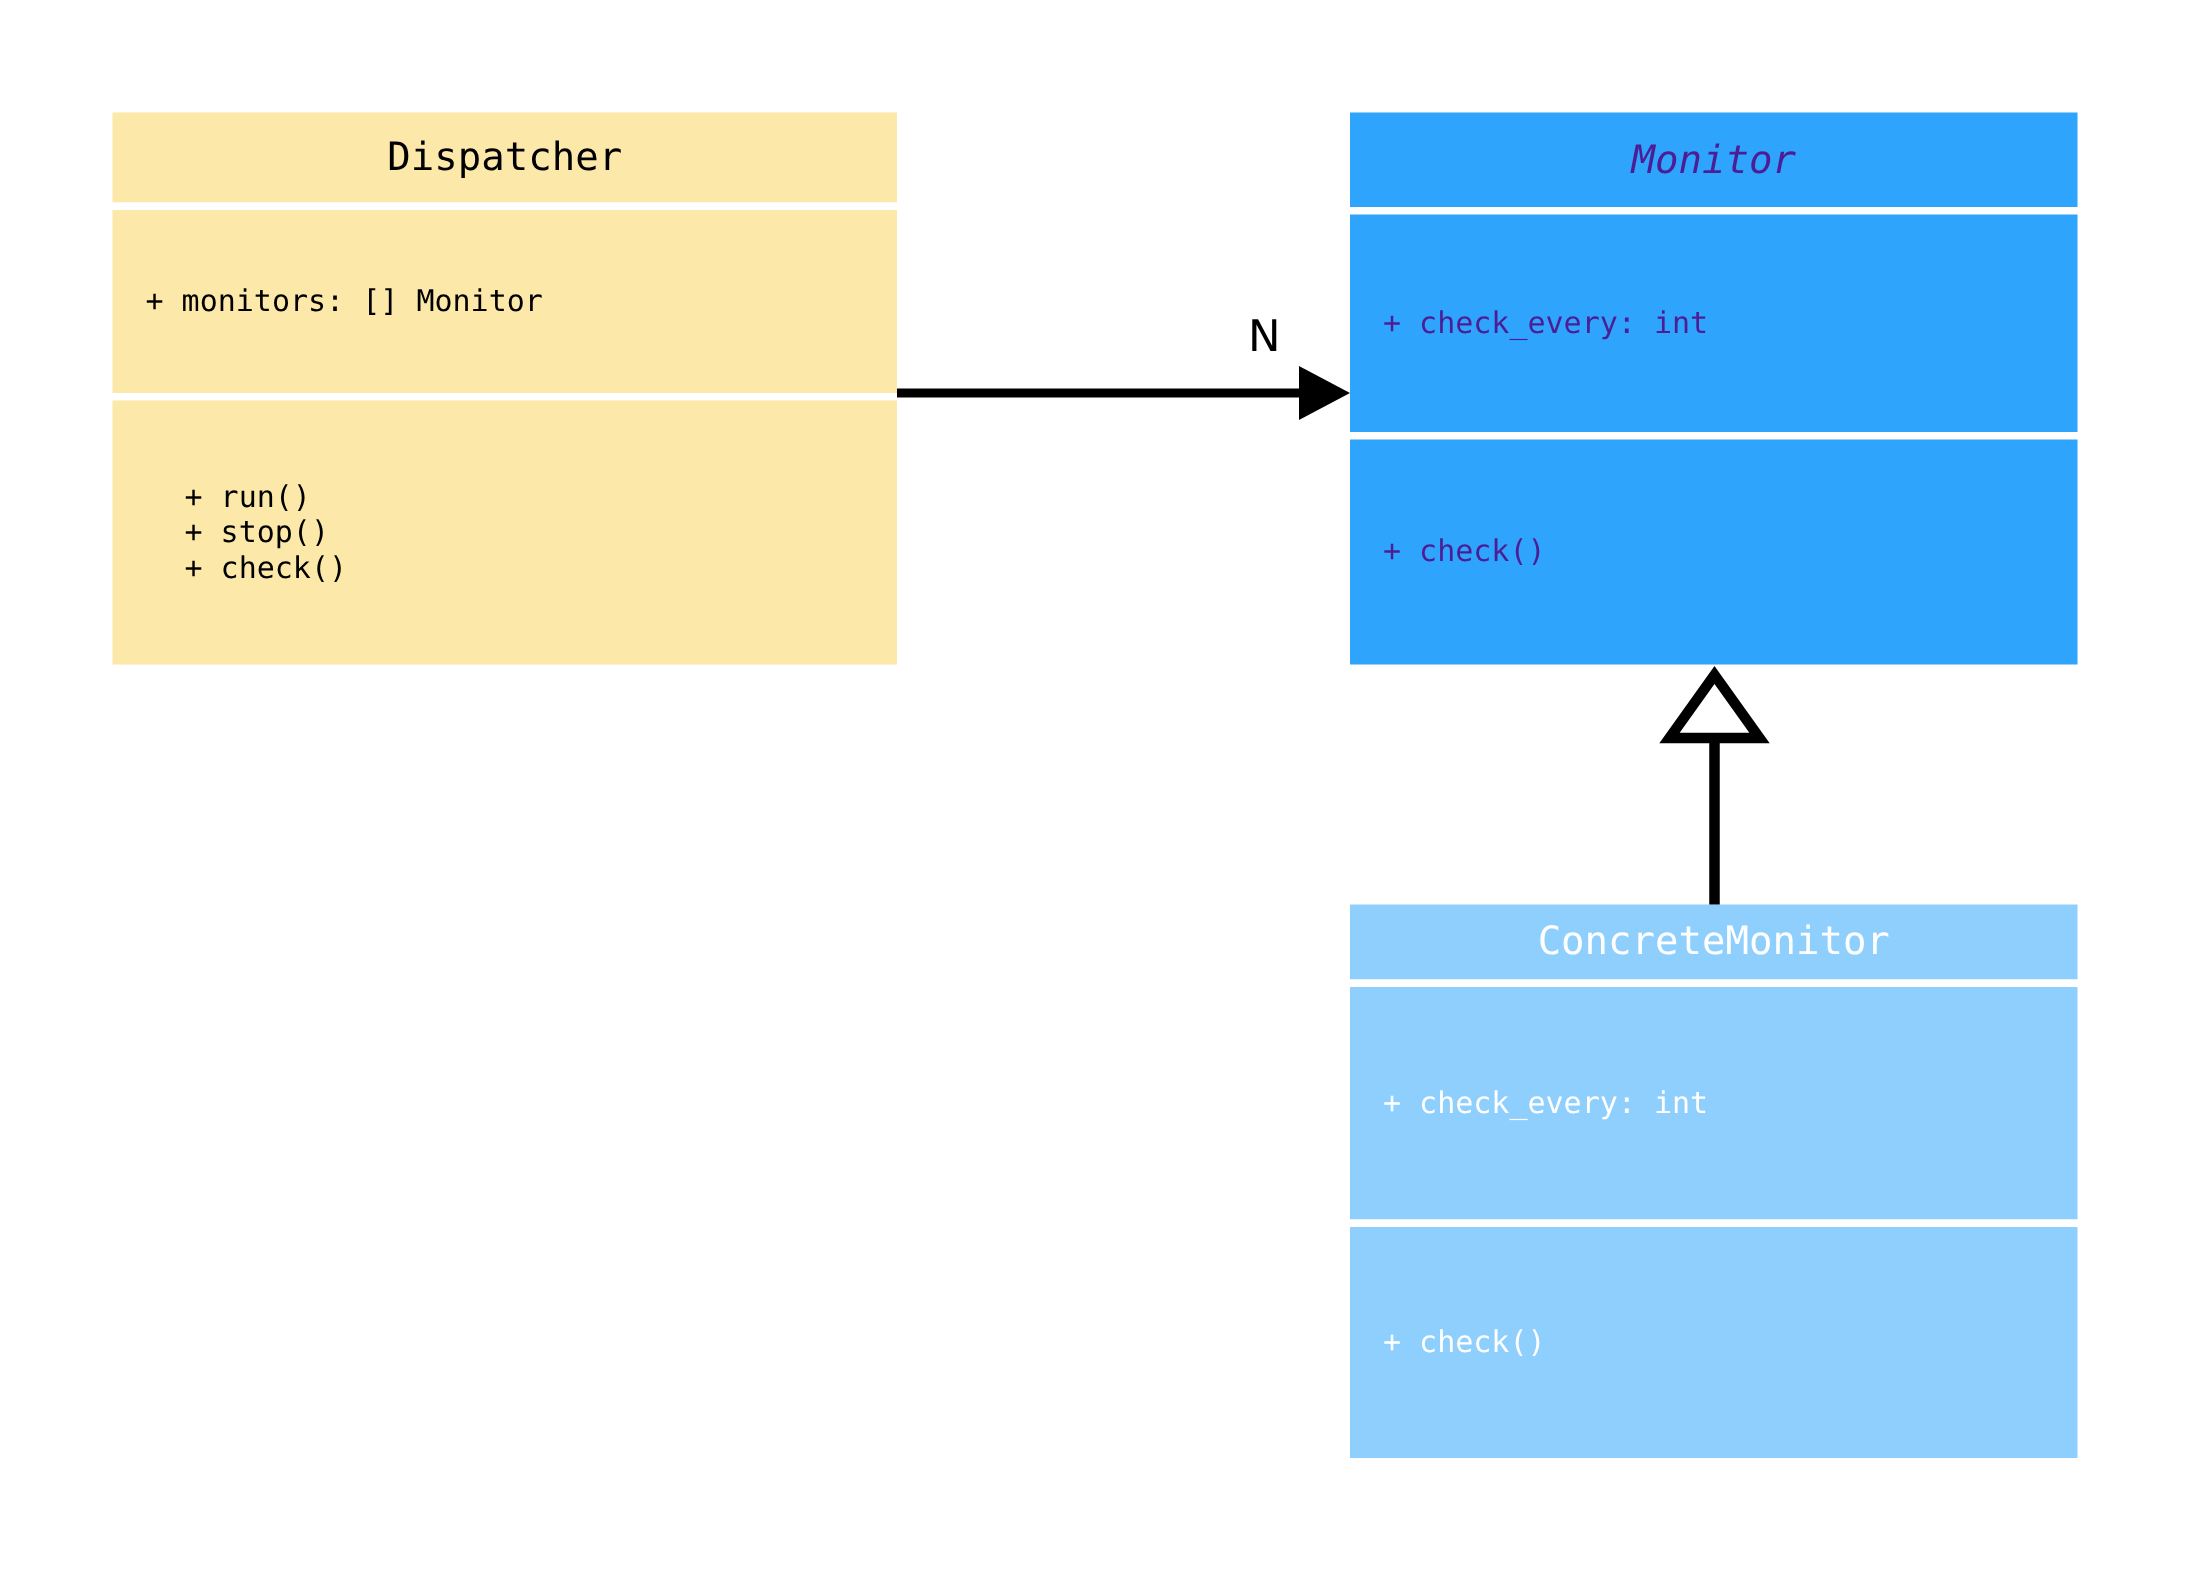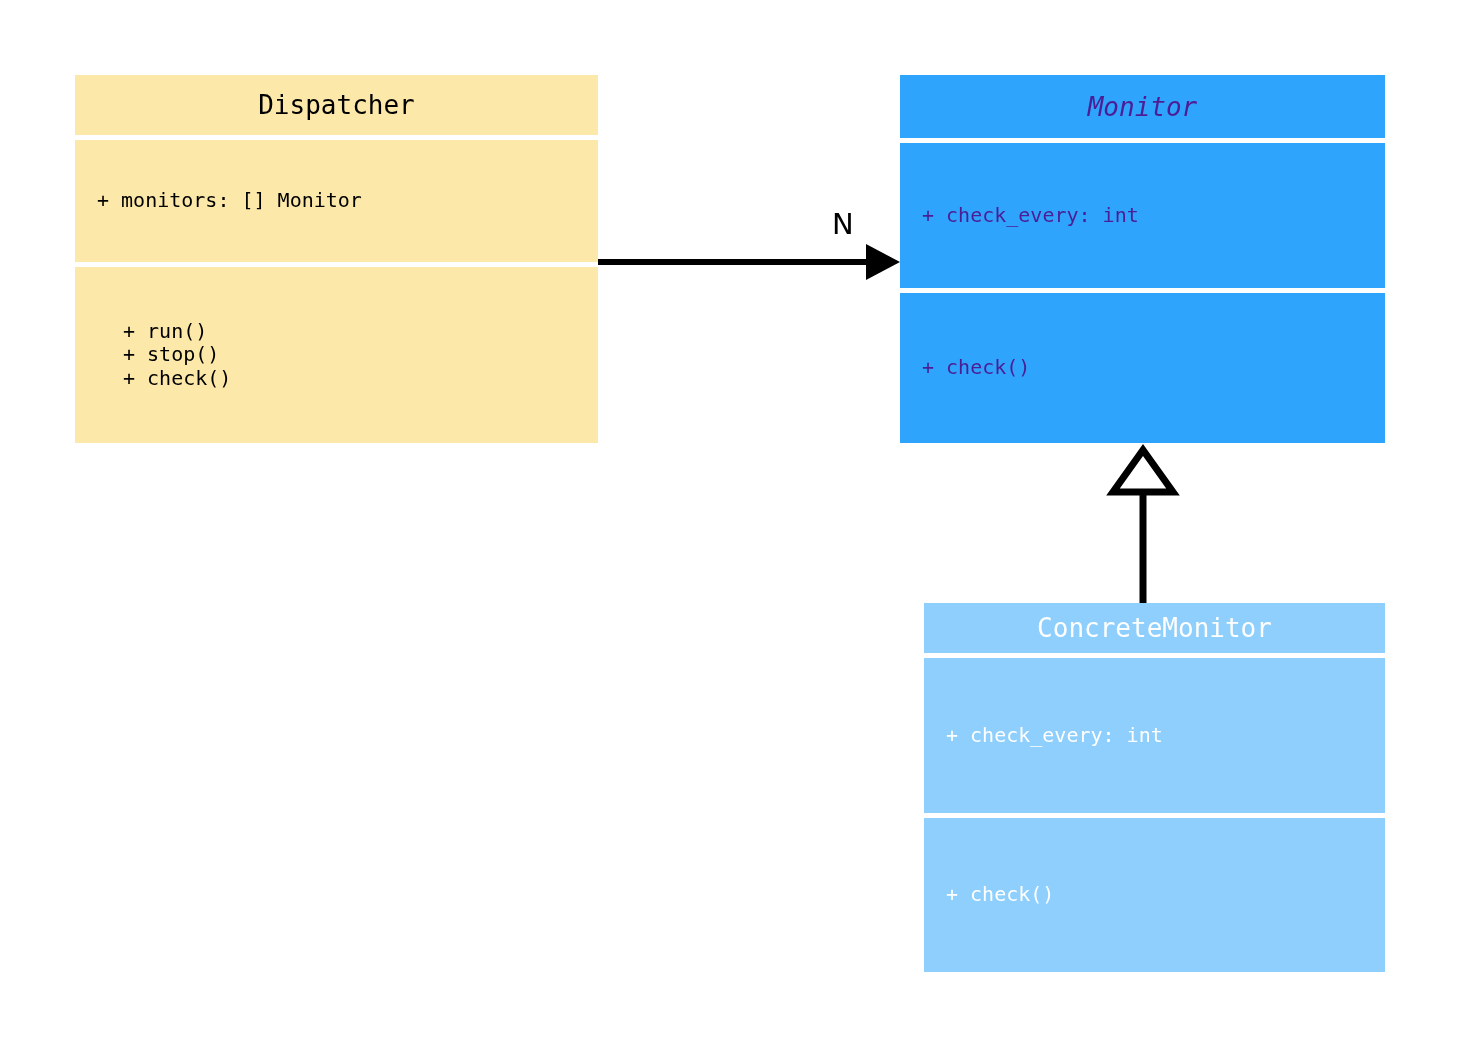--- a/index.html
+++ b/index.html
@@ -79,21 +79,21 @@
   }
 
   
   #class-concretemonitor {
     left: 900px;
     top: 603px;
     width: 485px;
     height: 369px;
     color: #ffffff;
   }
-  #class-concretemonitor .uml-compartment { background: #8ecffd; margin-left: 24px; }
+  #class-concretemonitor .uml-compartment { background: #8ecffd; }
 
   
   .connector-svg {
     position: absolute;
     left: 0;
     top: 0;
     width: 1463px;
     height: 1048px;
     pointer-events: none;
     overflow: visible;

